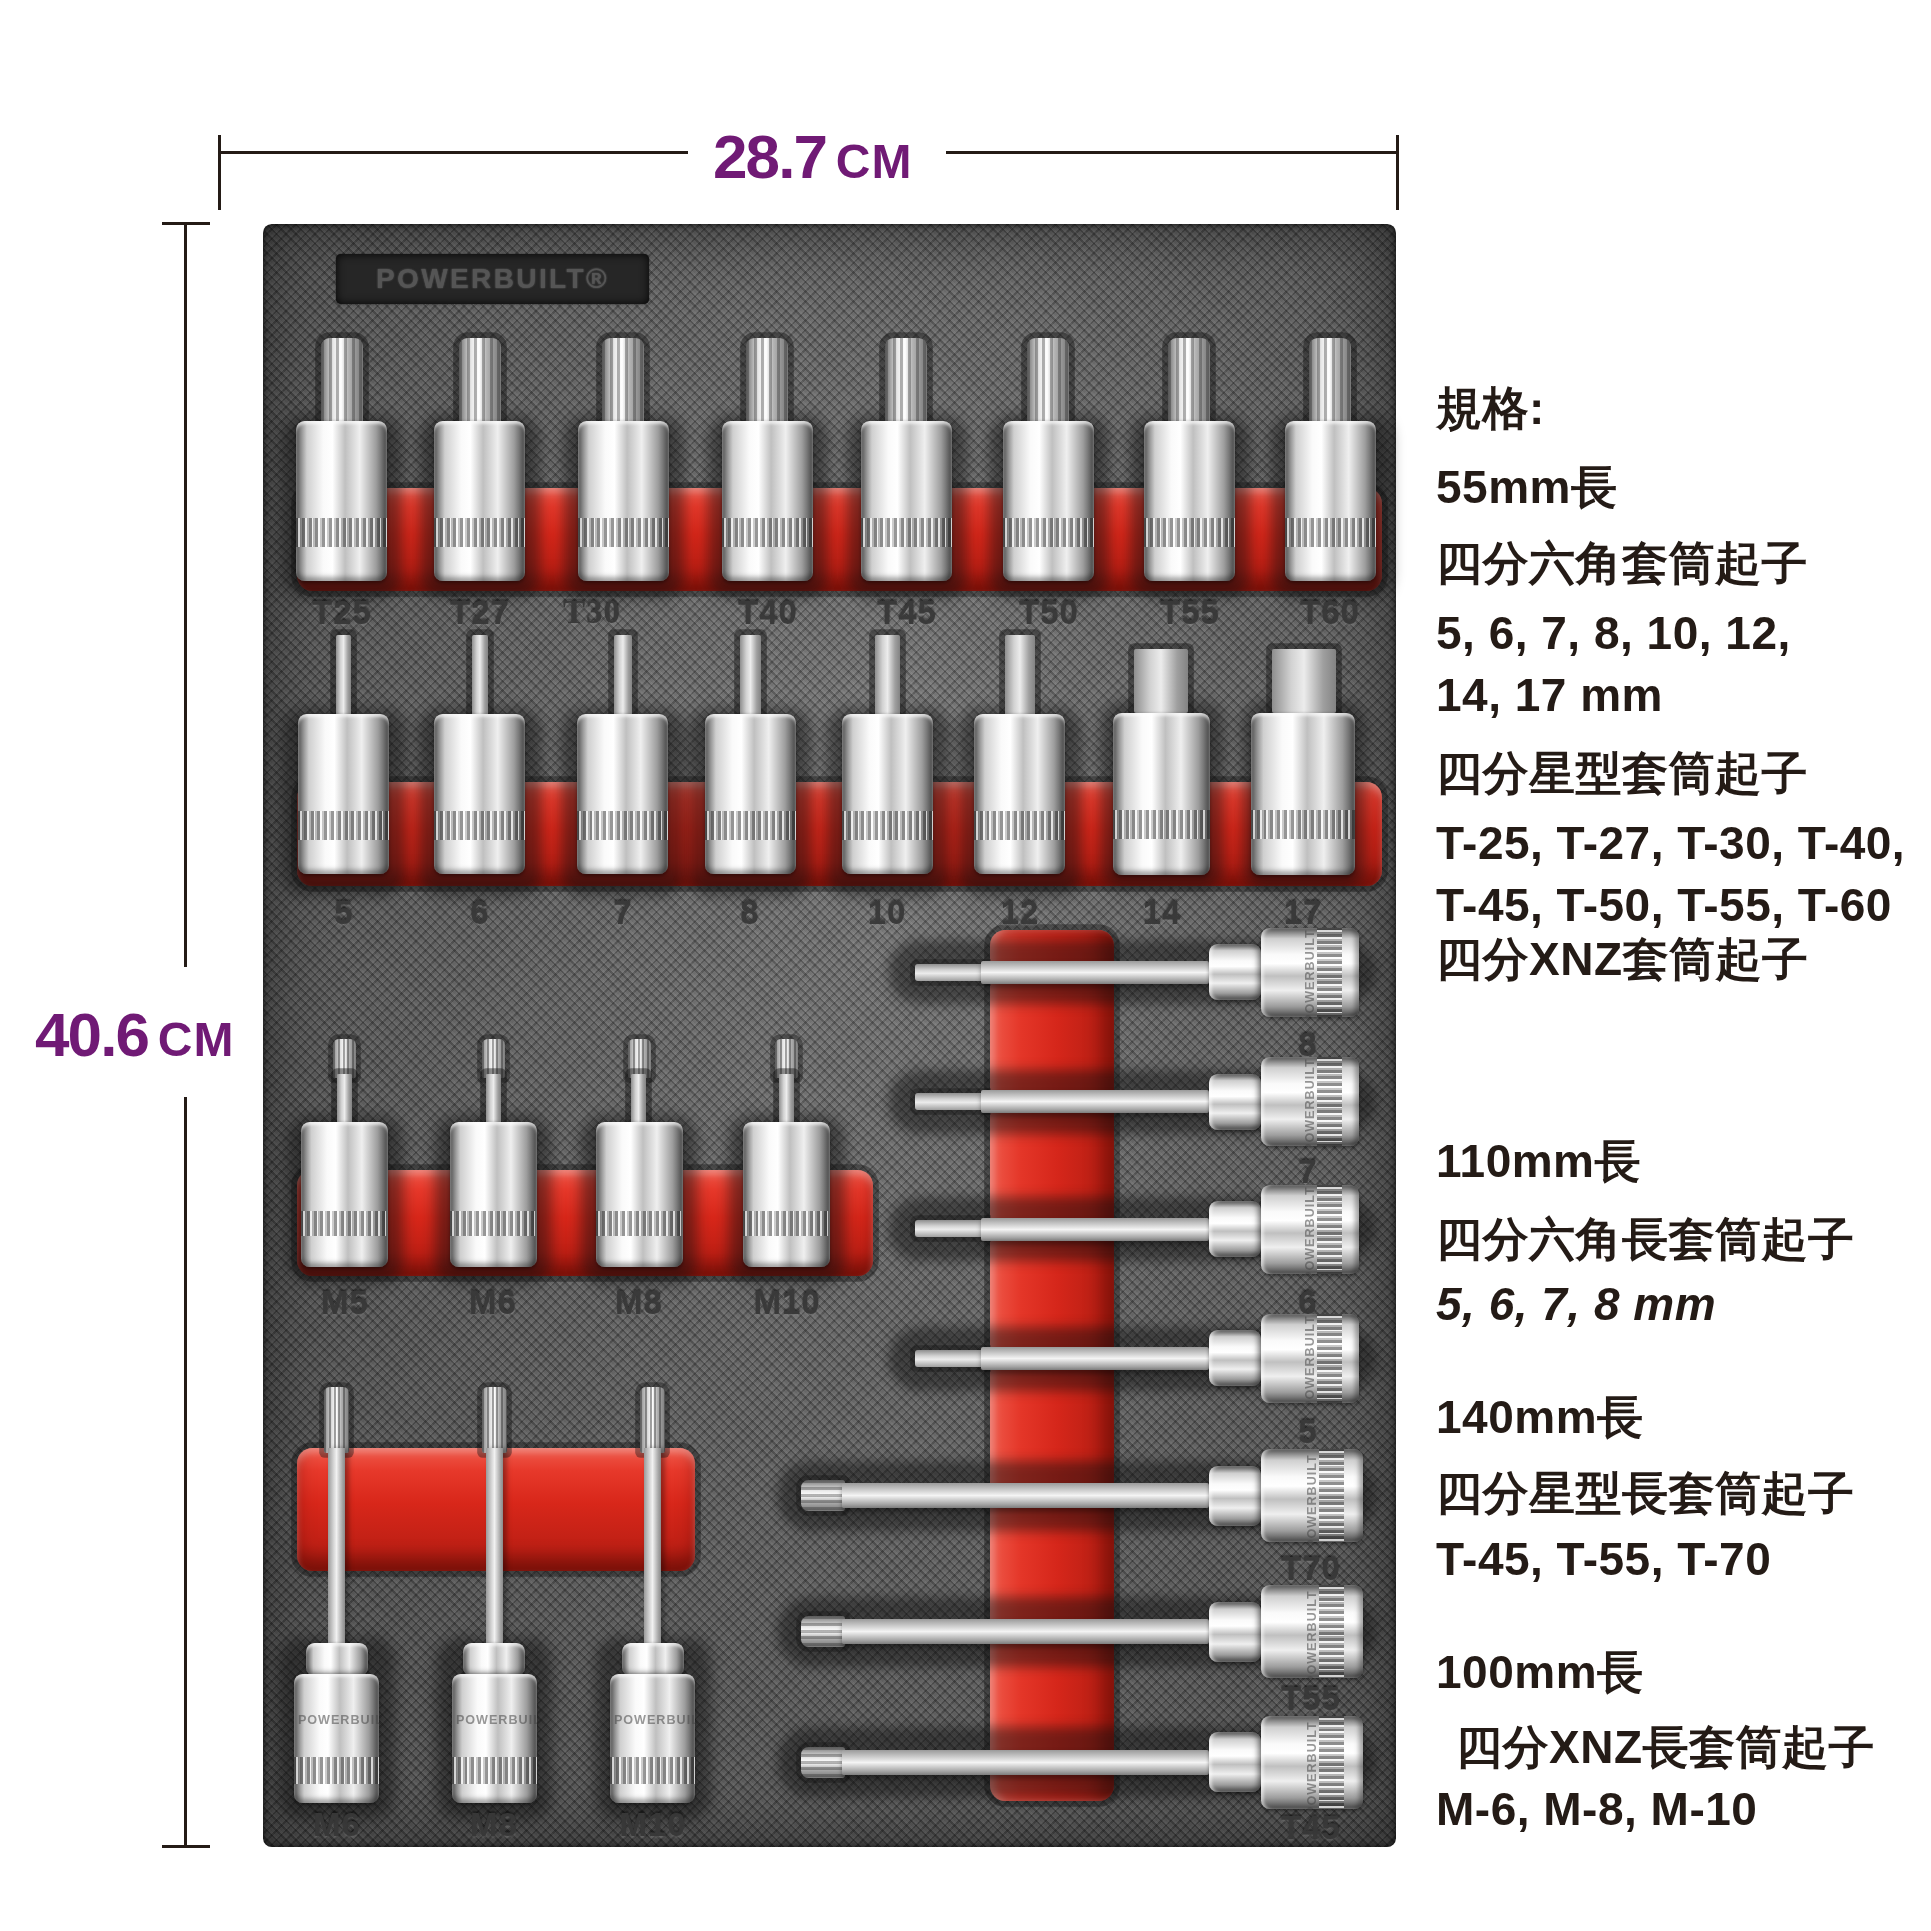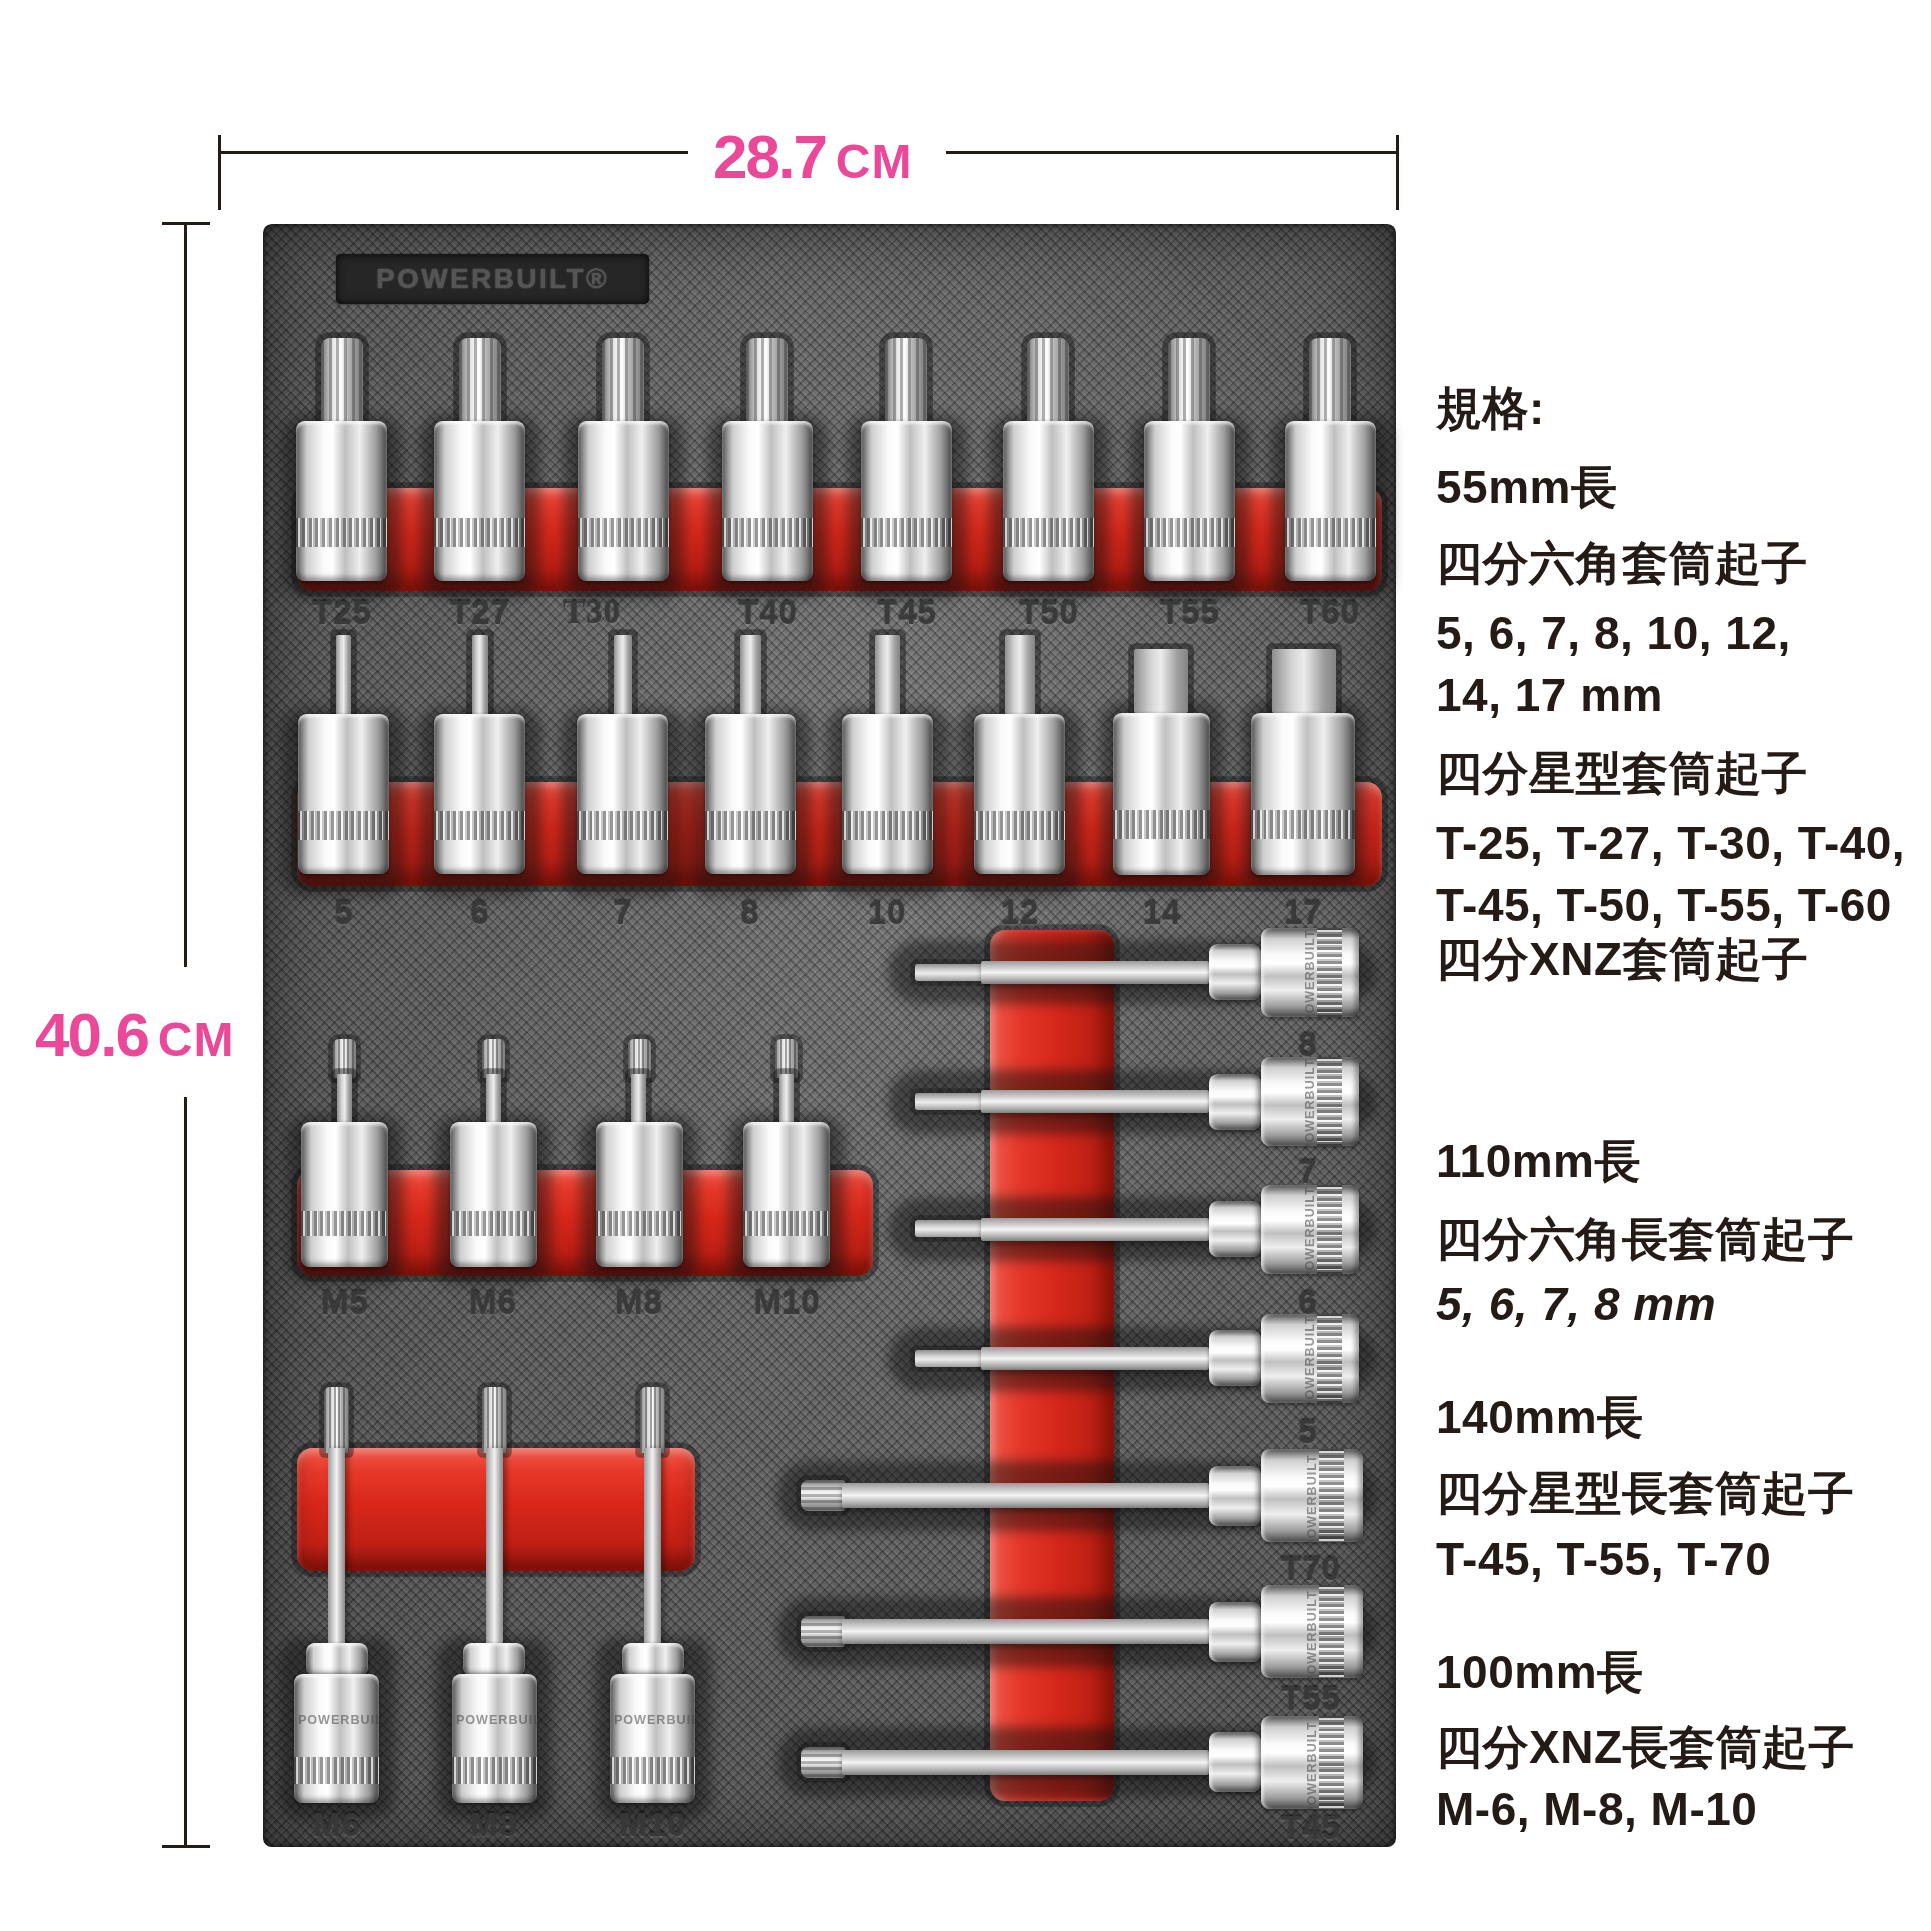--- a/index.html
+++ b/index.html
@@ -48,21 +48,21 @@
         background:repeating-linear-gradient(180deg, rgba(40,40,40,.35) 0 2.9px, rgba(255,255,255,0) 2.9px 6.8px),
                    linear-gradient(180deg,#777777,#eaeaea 35%,#ffffff 50%,#b0b0b0 70%,#767676);}
   .label{position:absolute;color:#383838;font-weight:700;font-size:33px;letter-spacing:1px;
         transform:translateX(-50%);white-space:nowrap;opacity:.95;
         text-shadow:0 -1.9px 1.9px rgba(0,0,0,.45), 0 1.9px 1.9px rgba(160,160,160,.25);}
   .spec{position:absolute;left:1436px;color:#241b16;font-weight:700;font-size:46px;
         letter-spacing:0.5px;white-space:nowrap;line-height:1;}
   .engrave{position:absolute;color:rgba(70,70,70,.55);font-size:12.6px;font-weight:700;
         letter-spacing:1px;white-space:nowrap;}
   .dim-line{position:absolute;background:#241b16;}
-  .dim-text{position:absolute;display:flex;align-items:baseline;color:#ec4899;font-weight:800;line-height:1;}
+  .dim-text{position:absolute;display:flex;align-items:baseline;color:#701a75;font-weight:800;line-height:1;}
   .dim-big{font-size:62px;letter-spacing:-1.9px;}
   .dim-unit{font-size:48px;margin-left:9.7px;letter-spacing:1px;}
   #logo{position:absolute;left:336px;top:254px;width:313px;height:50px;background:#262626;border-radius:4.8px;
         color:#555555;font-weight:800;font-size:28px;letter-spacing:2.4px;text-align:center;line-height:50px;
         box-shadow:inset 0 0 9.7px rgba(0,0,0,.9), 0 0 1.9px rgba(0,0,0,.6);
         text-shadow:0 0 1.9px rgba(140,140,140,.6);}
 </style>
 </head>
 <body>
 
@@ -319,17 +319,17 @@
       <div class="spec" style="top: 820px;">T-25, T-27, T-30, T-40,</div>
       <div class="spec" style="top: 882px;">T-45, T-50, T-55, T-60</div>
       <div class="spec" style="top: 918px; margin-top: 18px;">四分XNZ套筒起子</div>
       <div class="spec" style="top: 1138px;">110mm長</div>
       <div class="spec" style="top: 1216px;">四分六角長套筒起子</div>
       <div class="spec" style="top: 1281px; font-style: italic;">5, 6, 7, 8 mm</div>
       <div class="spec" style="top: 1394px;">140mm長</div>
       <div class="spec" style="top: 1470px;">四分星型長套筒起子</div>
       <div class="spec" style="top: 1536px;">T-45, T-55, T-70</div>
       <div class="spec" style="top: 1649px;">100mm長</div>
-      <div class="spec" style="top: 1724px;">四分XNZ長套筒起子</div>
+      <div class="spec" style="top: 1724px; margin-left: 20px;">四分XNZ長套筒起子</div>
       <div class="spec" style="top: 1786px;">M-6, M-8, M-10</div>
     </div>
 </div>
 
 
 </body></html>

